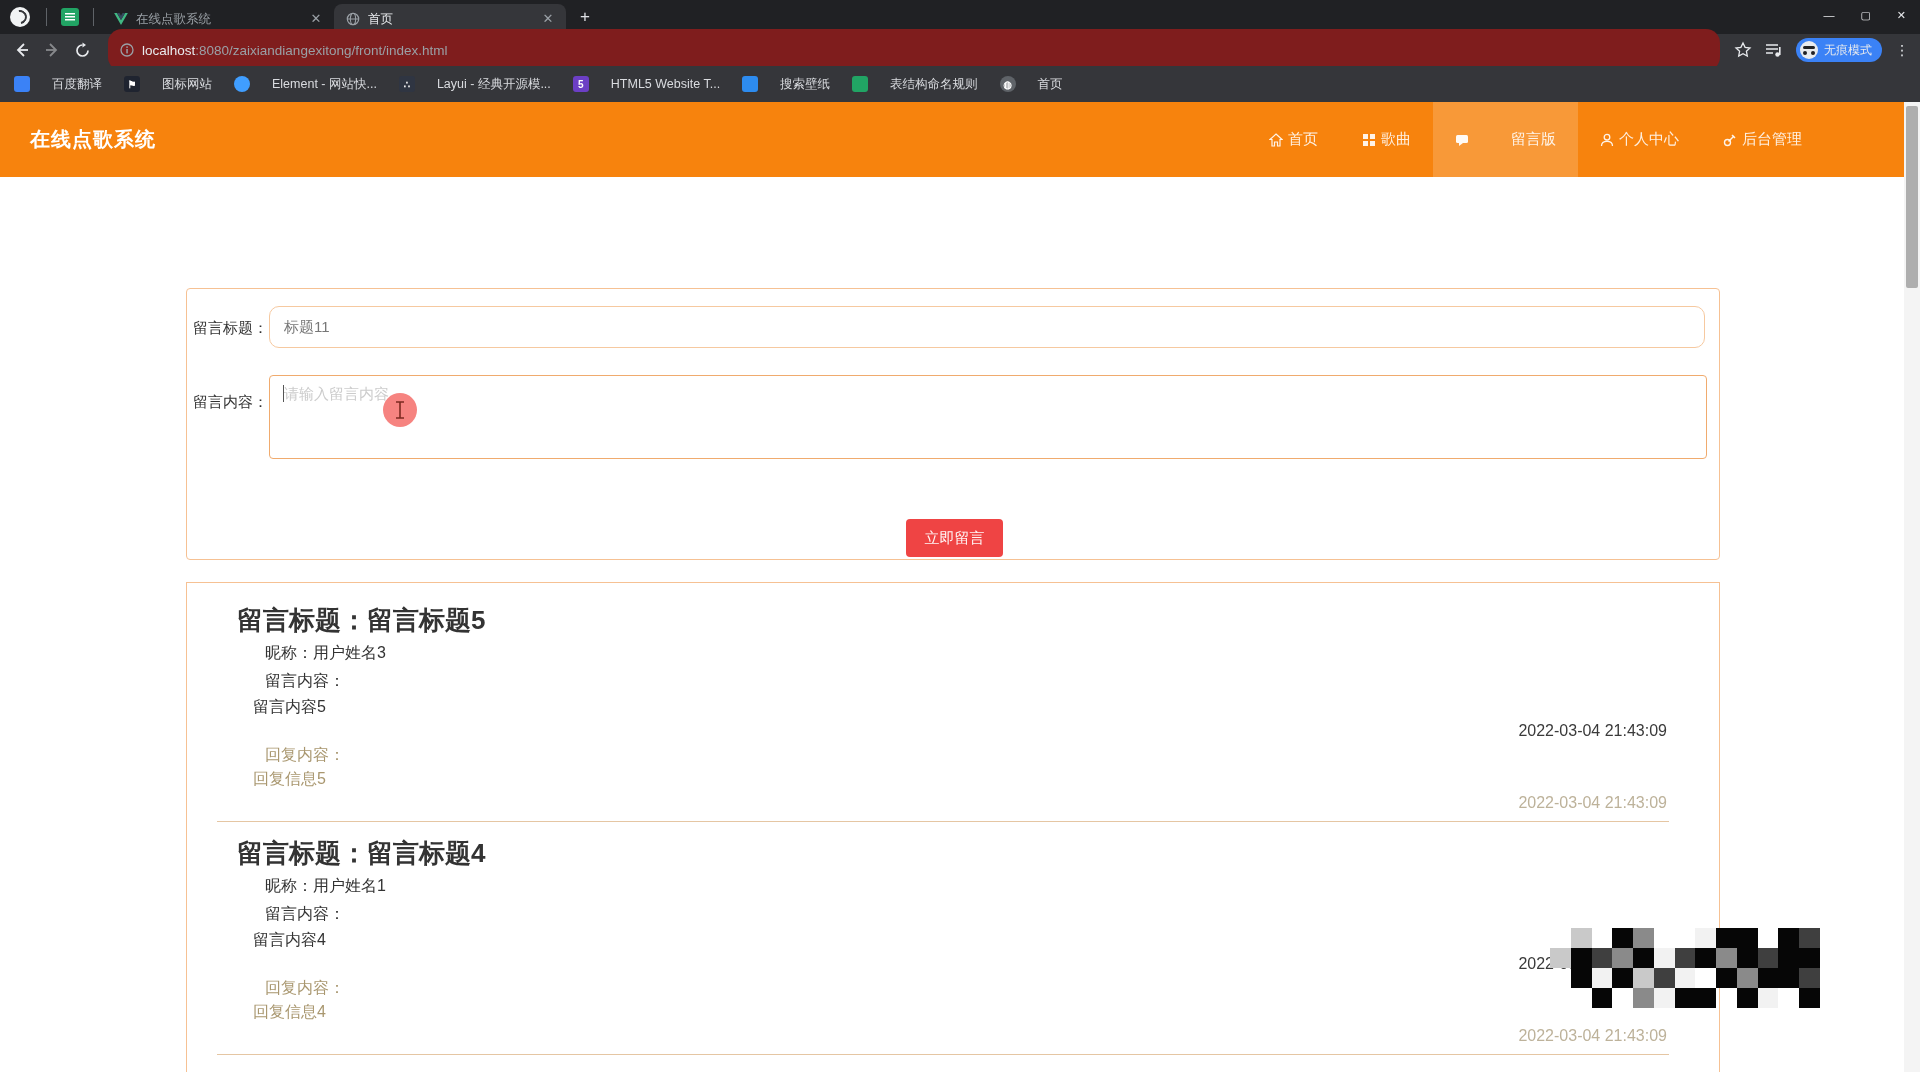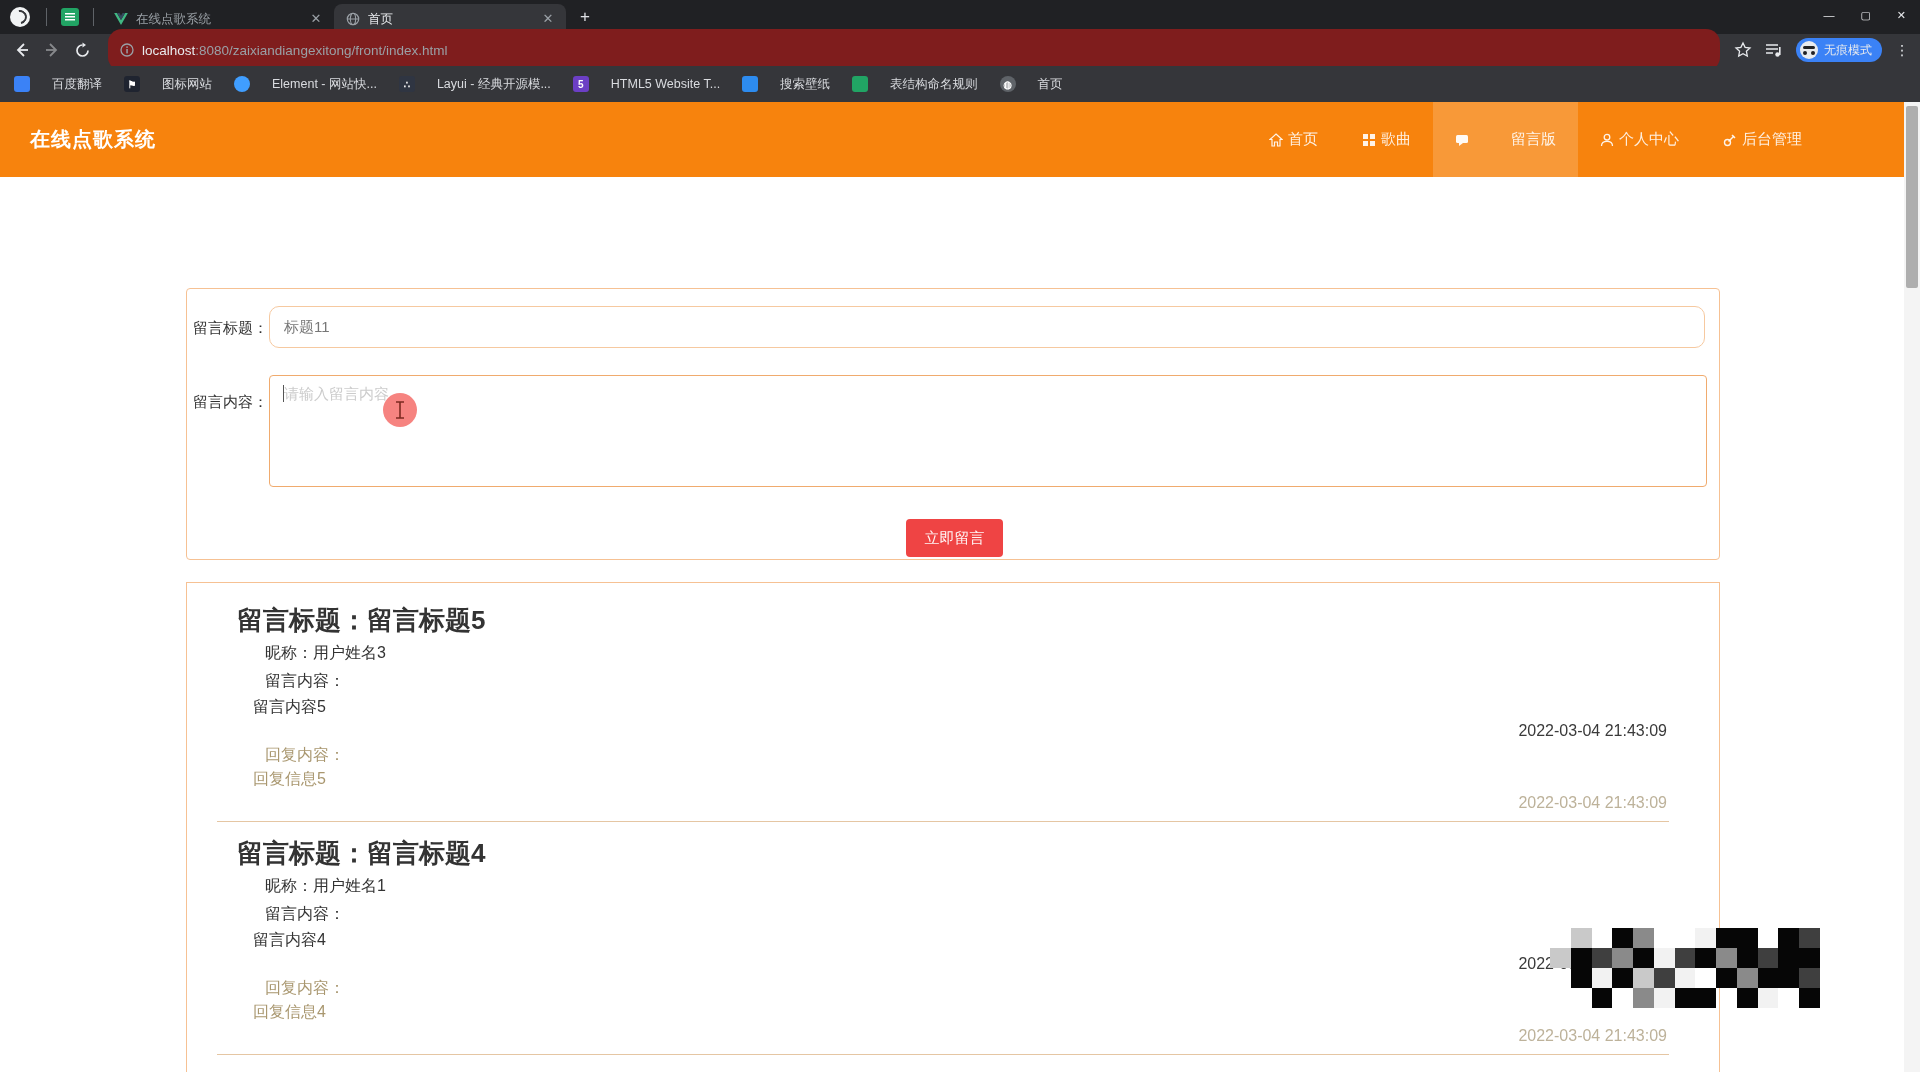--- a/index.html
+++ b/index.html
@@ -59,21 +59,21 @@
   .card{position:absolute;left:186px;width:1534px;background:#fff;border:1px solid #f6c193;box-sizing:border-box;z-index:1;}
   .card-title{top:130px;height:122px;text-align:center;}
   .page-title-en{position:absolute;left:0;right:0;top:8px;font-size:34px;font-weight:bold;color:#222;letter-spacing:2px;margin:0;}
   .page-title-zh{position:absolute;left:0;right:0;top:66px;font-size:22px;color:#333;margin:0;font-weight:normal;}
 
   .card-form{top:288px;height:272px;border-radius:4px;}
   .form-label{position:absolute;left:6px;font-size:15px;color:#333;}
   .lbl-title{top:30px;}
   .lbl-content{top:104px;}
   .inp-title{position:absolute;left:82px;top:17px;width:1436px;height:42px;box-sizing:border-box;border:1px solid #f6c9a0;border-radius:10px;padding:0 14px;font-size:15px;color:#777;font-family:"Liberation Sans",sans-serif;outline:none;background:#fff;}
-  .txt-content{position:absolute;left:82px;top:86px;width:1438px;height:112px;box-sizing:border-box;border:1px solid #f0ab6e;border-radius:4px;padding:9px 14px;font-size:15px;color:#333;font-family:"Liberation Sans",sans-serif;resize:none;outline:none;background:#fff;}
+  .txt-content{position:absolute;left:82px;top:86px;width:1438px;height:84px;box-sizing:border-box;border:1px solid #f0ab6e;border-radius:4px;padding:9px 14px;font-size:15px;color:#333;font-family:"Liberation Sans",sans-serif;resize:none;outline:none;background:#fff;}
   .txt-content::placeholder{color:#ccc;}
   .caret{position:absolute;left:96px;top:96px;width:1px;height:17px;background:#555;z-index:3;}
   .submit-btn{position:absolute;left:719px;top:230px;width:97px;height:38px;background:#ef4444;border:none;border-radius:4px;color:rgba(255,255,255,0.95);font-size:15px;font-family:"Liberation Sans",sans-serif;}
 
   .card-messages{top:582px;height:600px;padding:20px 52px 20px 50px;}
   .msg .m-title{font-size:26px;line-height:34px;color:#333;font-weight:bold;margin:0;}
   .msg .m-row{font-size:16px;line-height:24px;color:#333;padding-left:28px;}
   .msg .m-nick{margin-top:4px;}
   .msg .m-clabel{margin-top:4px;}
   .msg .m-content{margin-top:2px;padding-left:16px;}

